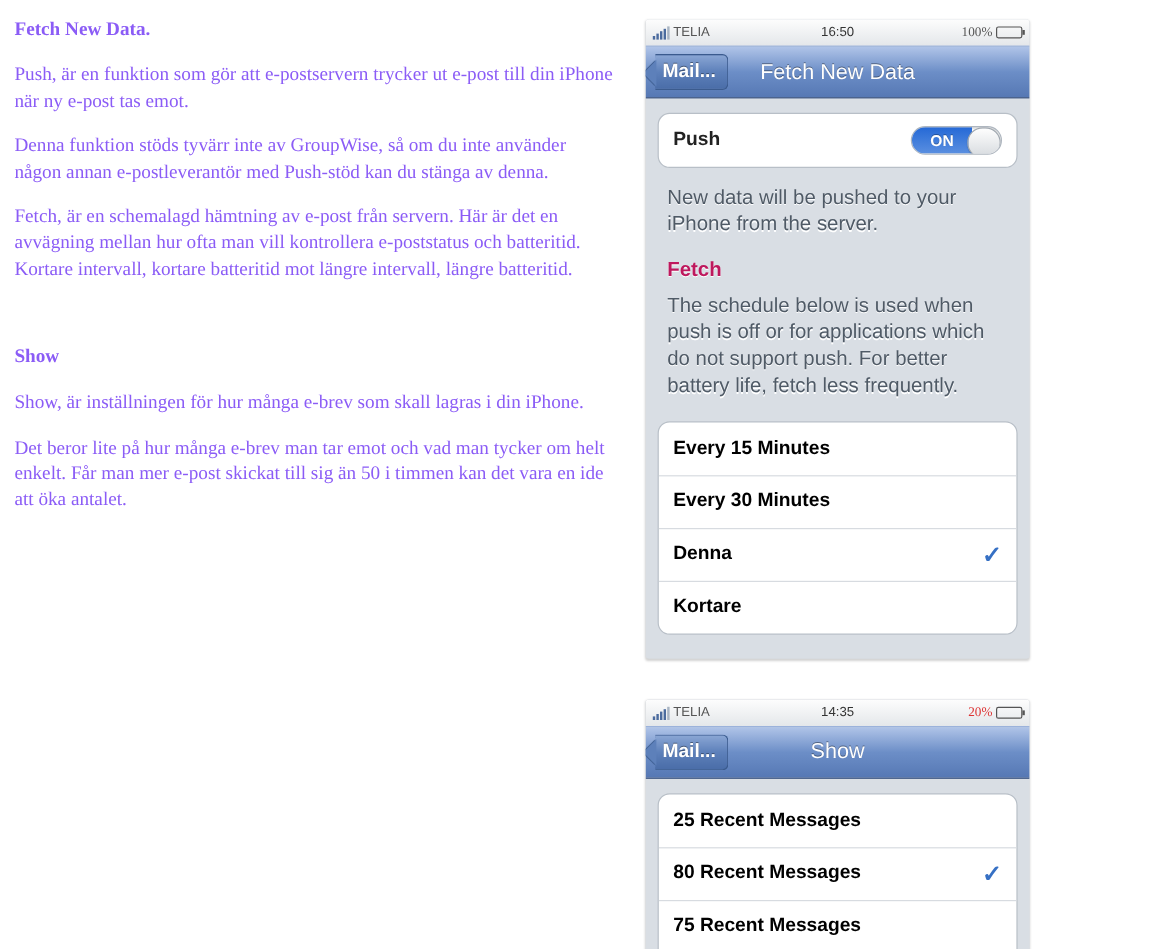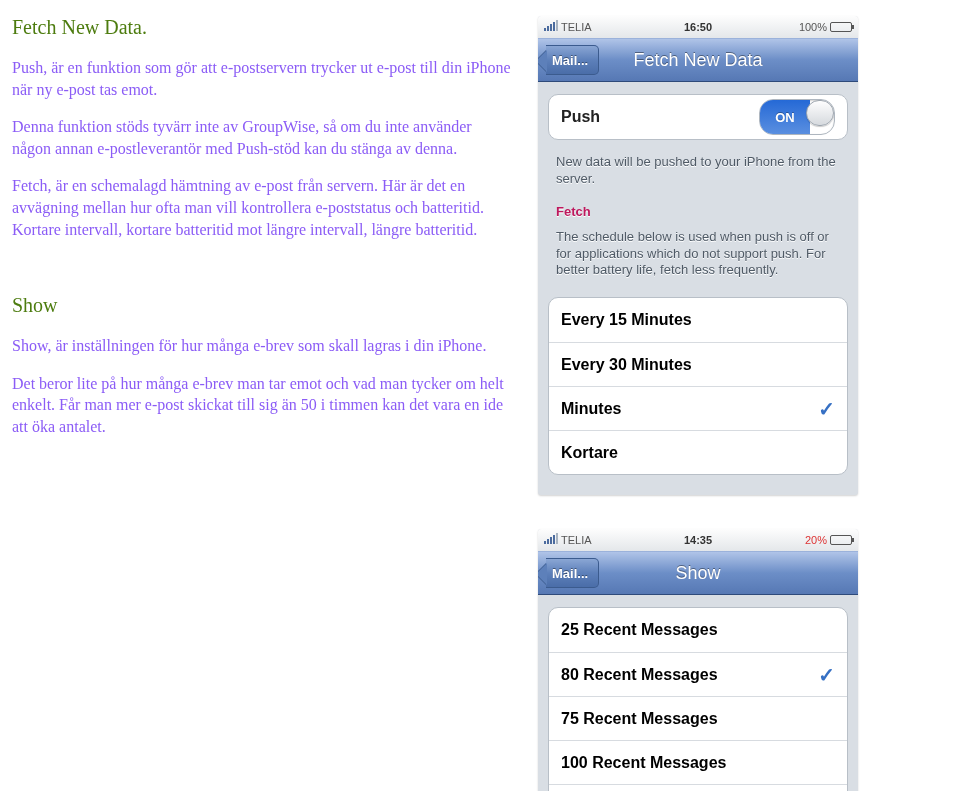--- a/index.html
+++ b/index.html
@@ -22,23 +22,23 @@
     padding-top: 6px;
   }
   .right-col {
     width: 320px;
     display: flex;
     flex-direction: column;
     gap: 34px;
     padding-top: 6px;
   }
   h2.section {
-    color: #4d7c0f;
-    font-size: 20px;
-    font-weight: normal;
+    color: #8b5cf6;
+    font-size: 16px;
+    font-weight: bold;
     margin-bottom: 18px;
   }
   .body-text {
     color: #8b5cf6;
     font-size: 16px;
     line-height: 1.35;
     margin-bottom: 16px;
   }
 
   
@@ -52,23 +52,23 @@
   }
   .status-bar {
     height: 22px;
     background: linear-gradient(#fdfdfd, #e4e7ea);
     display: flex;
     align-items: center;
     padding: 0 6px;
     font-size: 11px;
     color: #555;
   }
-  .sb-left { display:flex; align-items:flex-start; gap:3px; flex:1; }
-  .sb-center { flex:0 0 auto; font-weight:bold; color:#333; }
-  .sb-right { flex:1; text-align:right; display:flex; justify-content:flex-end; align-items:center; gap:3px; }
+  .sb-left { display:flex; align-items:flex-end; gap:3px; flex:1; }
+  .sb-center { flex:0 0 auto; font-weight:normal; color:#333; }
+  .sb-right { flex:1; text-align:right; display:flex; justify-content:flex-end; align-items:center; gap:3px;font-family:Liberation Serif, serif; }
   .bars {
     display:inline-flex; align-items:flex-end; gap:1px; height:10px;
   }
   .bars i { width:2px; background:#4b6b9e; display:block; }
   .bars i:nth-child(1){height:3px}
   .bars i:nth-child(2){height:5px}
   .bars i:nth-child(3){height:7px}
   .bars i:nth-child(4){height:9px}
   .bars i:nth-child(5){height:11px; background:#a8b4c2}
   .batt {
@@ -94,21 +94,21 @@
   .back-btn {
     position:relative;
     margin-left:8px;
     height:30px;
     padding: 0 10px 0 6px;
     background: linear-gradient(#8aa6d4, #5d80ba 50%, #4a6da8);
     border:1px solid #3b5b8e;
     border-left:none;
     border-radius: 0 5px 5px 0;
     color:#fff;
-    font-size:13px;
+    font-size:16px;
     font-weight:bold;
     text-shadow:0 -1px 0 rgba(0,0,0,0.4);
     display:flex; align-items:center;
   }
   .back-btn::before{
     content:"";
     position:absolute;
     left:-10px; top:3.5px;
     width:0; height:0;
     border-top:11px solid transparent;
@@ -133,21 +133,21 @@
     font-weight:bold;
     color:#222;
     border-top:1px solid #d7dbe0;
   }
   .row:first-child{ border-top:none; }
   .row .label { flex:1; }
   .row .check { color:#3670c4; font-size:20px; font-weight:bold; }
   .row.plain { font-weight:normal; color:#000; font-weight:bold;}
 
   .toggle {
-    width:76px; height:36px;
+    width:76px; height:24px;
     border-radius:14px;
     background:#fff;
     border:1px solid #aeb6bf;
     position:relative;
     box-shadow: inset 0 1px 2px rgba(0,0,0,0.2);
     overflow:hidden;
   }
   .toggle.on .track{
     position:absolute; left:0; top:0; bottom:0; right:24px;
     background: linear-gradient(#2569d6, #5a8fe0);
@@ -159,21 +159,21 @@
     position:absolute; right:0; top:0;
     width:28px; height:26px;
     background: linear-gradient(#fefefe,#d6dade);
     border-radius:13px;
     border:1px solid #9ea6af;
     box-shadow:0 1px 1px rgba(0,0,0,0.2);
   }
 
   .hint {
     color:#4f5a66;
-    font-size:13px;
+    font-size:17px;
     padding:2px 18px 6px 18px;
     text-shadow:0 1px 0 #fff;
     line-height:1.3;
   }
   .hint.header { font-weight:bold; color:#be185d; padding-top:10px;}
 
 </style>
 </head>
 <body>
 
@@ -231,21 +231,21 @@
       <div class="hint">The schedule below is used when push is off or for applications which do not support push. For better battery life, fetch less frequently.</div>
 
       <div class="group">
         <div class="row plain">
           <span class="label">Every 15 Minutes</span>
         </div>
         <div class="row plain">
           <span class="label">Every 30 Minutes</span>
         </div>
         <div class="row plain">
-          <span class="label">Minutes</span>
+          <span class="label">Denna</span>
           <span class="check">✓</span>
         </div>
         <div class="row plain">
           <span class="label">Kortare</span>
         </div>
       </div>
       <div style="height:8px"></div>
     </div>
 
     <div class="phone">

